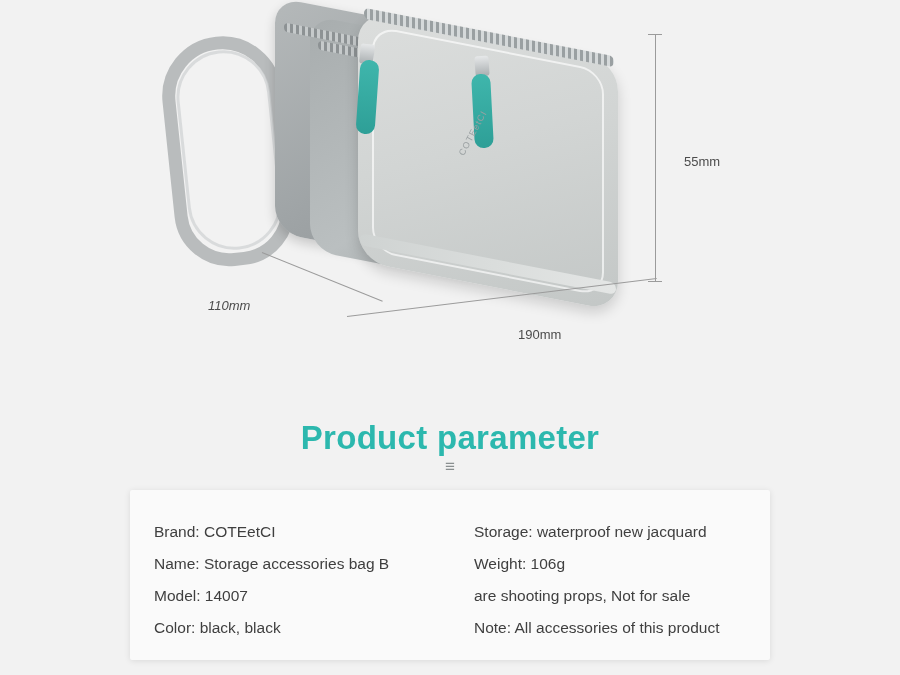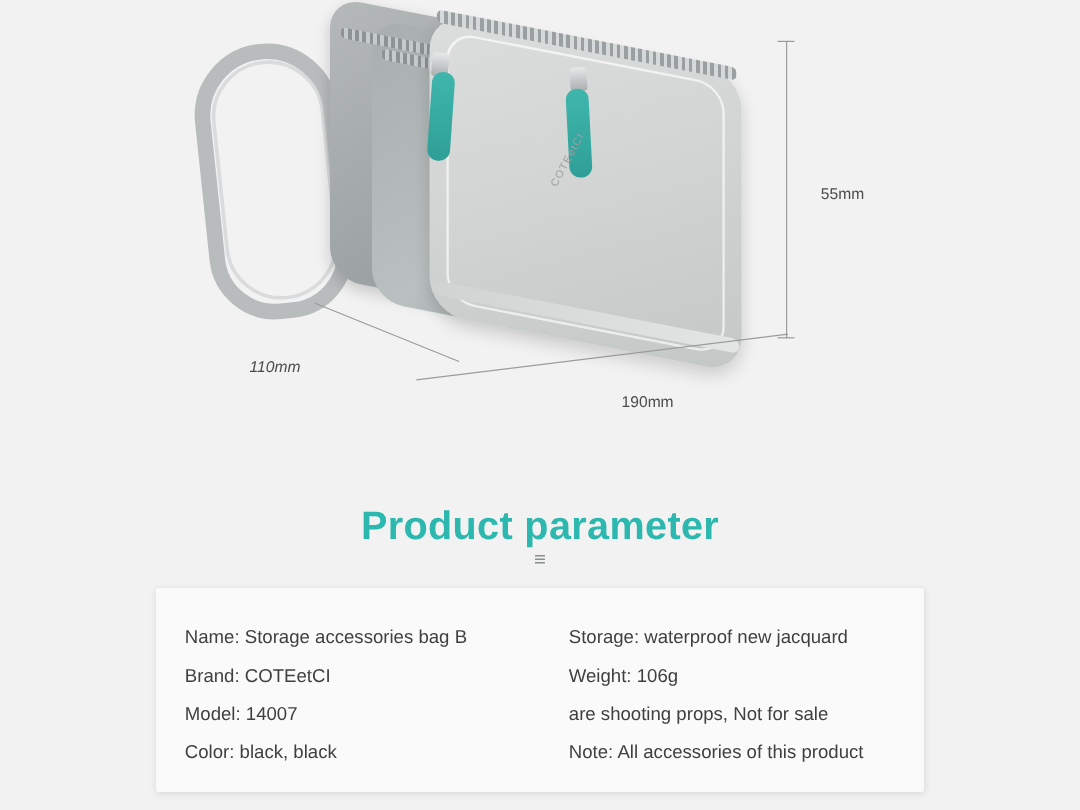--- a/index.html
+++ b/index.html
@@ -293,22 +293,22 @@
 
     <div class="dim-line" style="left:347px; top:316px; width:312px; height:1px; transform:rotate(-7deg); transform-origin:left center;"></div>
     <div class="dim-label" style="left:490px; top:327px;margin-left:28px;">190mm</div>
   </div>
 
   <div class="section-title">Product parameter</div>
   <div class="title-divider">≡</div>
 
   <div class="param-card">
     <div class="param-col left">
+      <div class="param-row">Brand: COTEetCI</div>
       <div class="param-row">Name: Storage accessories bag B</div>
-      <div class="param-row">Brand: COTEetCI</div>
       <div class="param-row">Model: 14007</div>
       <div class="param-row">Color: black, black</div>
     </div>
     <div class="param-col right">
       <div class="param-row">Storage: waterproof new jacquard</div>
       <div class="param-row">Weight: 106g</div>
       <div class="param-row">are shooting props, Not for sale</div>
       <div class="param-row">Note: All accessories of this product</div>
     </div>
   </div>

